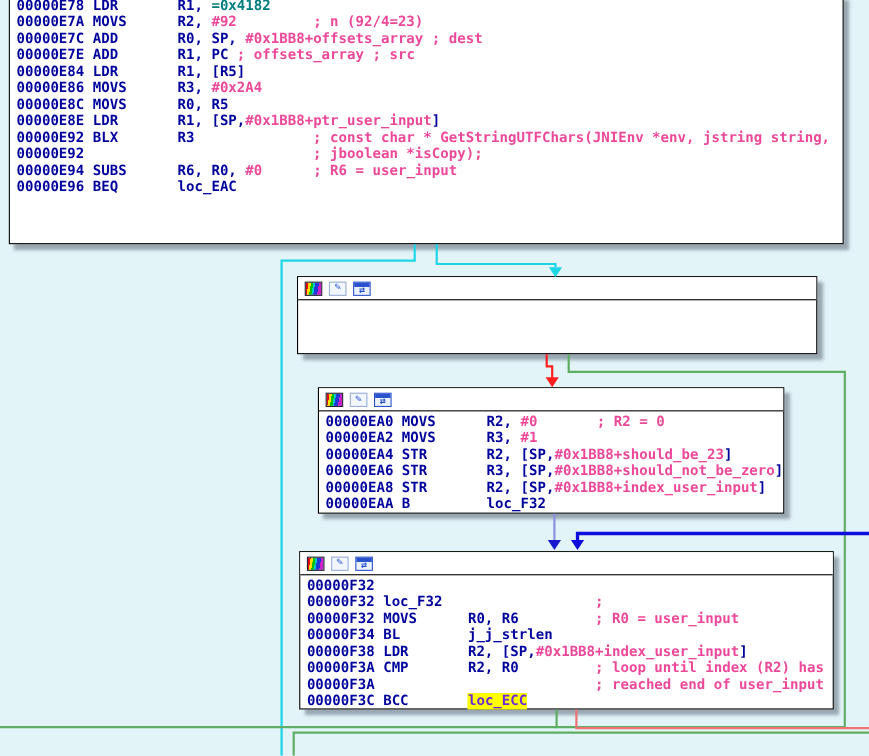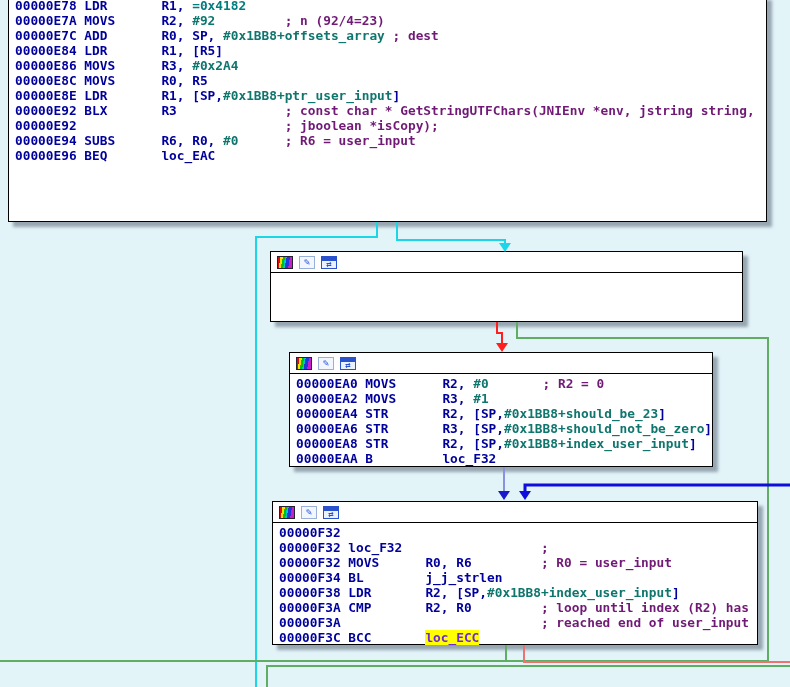--- a/index.html
+++ b/index.html
@@ -29,22 +29,22 @@
   }
   .icon-edit{border:1px solid #9ab0d8;background:#f2f6ff;color:#1c4fd0;}
   .icon-group{
     border:1px solid #2a52cc;color:#2a52cc;background:#eaf1ff;
     background:linear-gradient(#2a52cc 0,#2a52cc 4px,#eaf1ff 4px);
     font-size:9px;padding-top:3px;
   }
   .lines{padding:2px 0 0 6px;}
   .line{height:15px;line-height:15px;white-space:pre;}
   .c-n{color:#00009c}
-  .c-g{color:#0f766e}
-  .c-b{color:#701a75}
+  .c-g{color:#ec4899}
+  .c-b{color:#ec4899}
   .c-t{color:#007d7d}
   .c-y{background:#ffff00;color:#6d28d9}
   #edges{position:absolute;left:0;top:0;z-index:6;pointer-events:none;}
   .block{z-index:3;}
 </style>
 </head>
 <body>
 
 <div id="graph">
   <svg id="edges" width="790" height="687">
@@ -60,20 +60,21 @@
       <polygon points="498,491 510,491 504,500" fill="#1a1acc"></polygon>
       <polyline points="790,485 525,485 525,491" fill="none" stroke="#0d0ddc" stroke-width="3"></polyline>
       <polygon points="519,491 531,491 525,500" fill="#0d0ddc"></polygon>
       <polyline points="790,666 267,666 267,687" fill="none" stroke="#5fae63" stroke-width="2"></polyline>
     </svg>
 <div class="block" style="left: 8px; top: -5px; width: 759px; height: 227px;">
       <div class="lines">
         <div class="line"><span class="c-n">00000E78 LDR       R1, </span><span class="c-t">=0x4182</span></div>
         <div class="line"><span class="c-n">00000E7A MOVS      R2, </span><span class="c-g">#92</span><span class="c-n">         </span><span class="c-b">; n (92/4=23)</span></div>
         <div class="line"><span class="c-n">00000E7C ADD       R0, SP, </span><span class="c-g">#0x1BB8+offsets_array</span><span class="c-n"> </span><span class="c-b">; dest</span></div>
+        <div class="line"><span class="c-n">00000E7E ADD       R1, PC </span><span class="c-b">; </span><span class="c-g">offsets_array</span><span class="c-b"> ; src</span></div>
         <div class="line"><span class="c-n">00000E84 LDR       R1, [R5]</span></div>
         <div class="line"><span class="c-n">00000E86 MOVS      R3, </span><span class="c-g">#0x2A4</span></div>
         <div class="line"><span class="c-n">00000E8C MOVS      R0, R5</span></div>
         <div class="line"><span class="c-n">00000E8E LDR       R1, [SP,</span><span class="c-g">#0x1BB8+ptr_user_input</span><span class="c-n">]</span></div>
         <div class="line"><span class="c-n">00000E92 BLX       R3              </span><span class="c-b">; const char * GetStringUTFChars(JNIEnv *env, jstring string,</span></div>
         <div class="line"><span class="c-n">00000E92                           </span><span class="c-b">; jboolean *isCopy);</span></div>
         <div class="line"><span class="c-n">00000E94 SUBS      R6, R0, </span><span class="c-g">#0</span><span class="c-n">      </span><span class="c-b">; R6 = user_input</span></div>
         <div class="line"><span class="c-n">00000E96 BEQ       loc_EAC</span></div>
       </div>
     </div>

